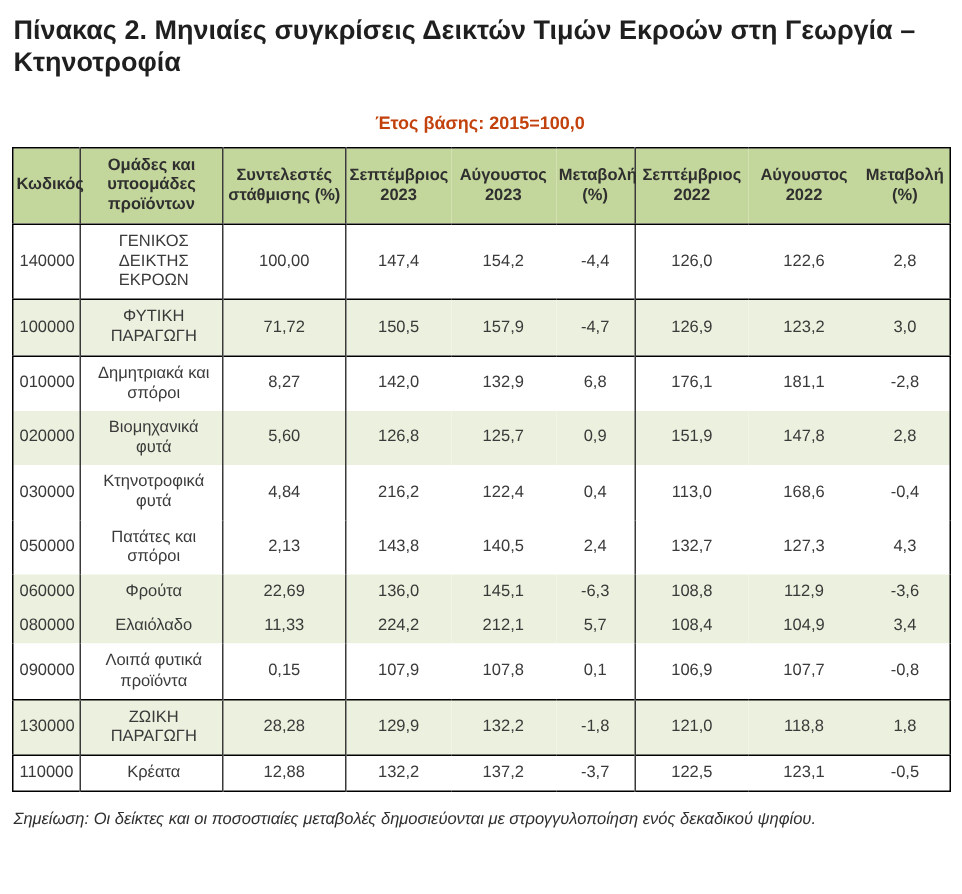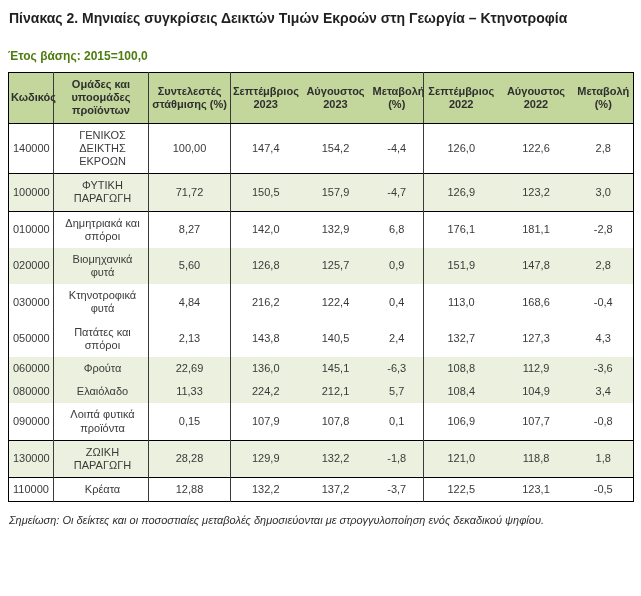--- a/index.html
+++ b/index.html
@@ -3,25 +3,25 @@
 <meta charset="utf-8">
 <style>
   html,body { margin:0; padding:0; background:#ffffff; }
   body {
     width:641px; height:596px; overflow:hidden;
     font-family:"Liberation Sans","DejaVu Sans",sans-serif;
     color:#3f3f3f; position:relative;
   }
   .page { padding:6px 8px 0 8px; }
   .doc-title {
-    font-size:14px; font-weight:bold; color:#1f1f1f;
+    font-size:18px; font-weight:bold; color:#1f1f1f;
     padding:4px 0 0 1px; letter-spacing:0;
   }
   .base-year {
-    text-align:left; font-weight:bold; font-size:12px; color:#4d7c0f;
+    text-align:center; font-weight:bold; font-size:12px; color:#c2410c;
     margin-top:23px; margin-bottom:9px; padding-right:1px;
   }
   table.idx {
     border-collapse:collapse; table-layout:fixed; width:625px;
     font-size:11px; border:1.5px solid #000;
   }
   table.idx th {
     background:#c3d69b; font-weight:bold; text-align:center; vertical-align:middle;
     padding:5px 2px; line-height:1.2; border-bottom:1.5px solid #000; color:#2f2f2f;
   }

